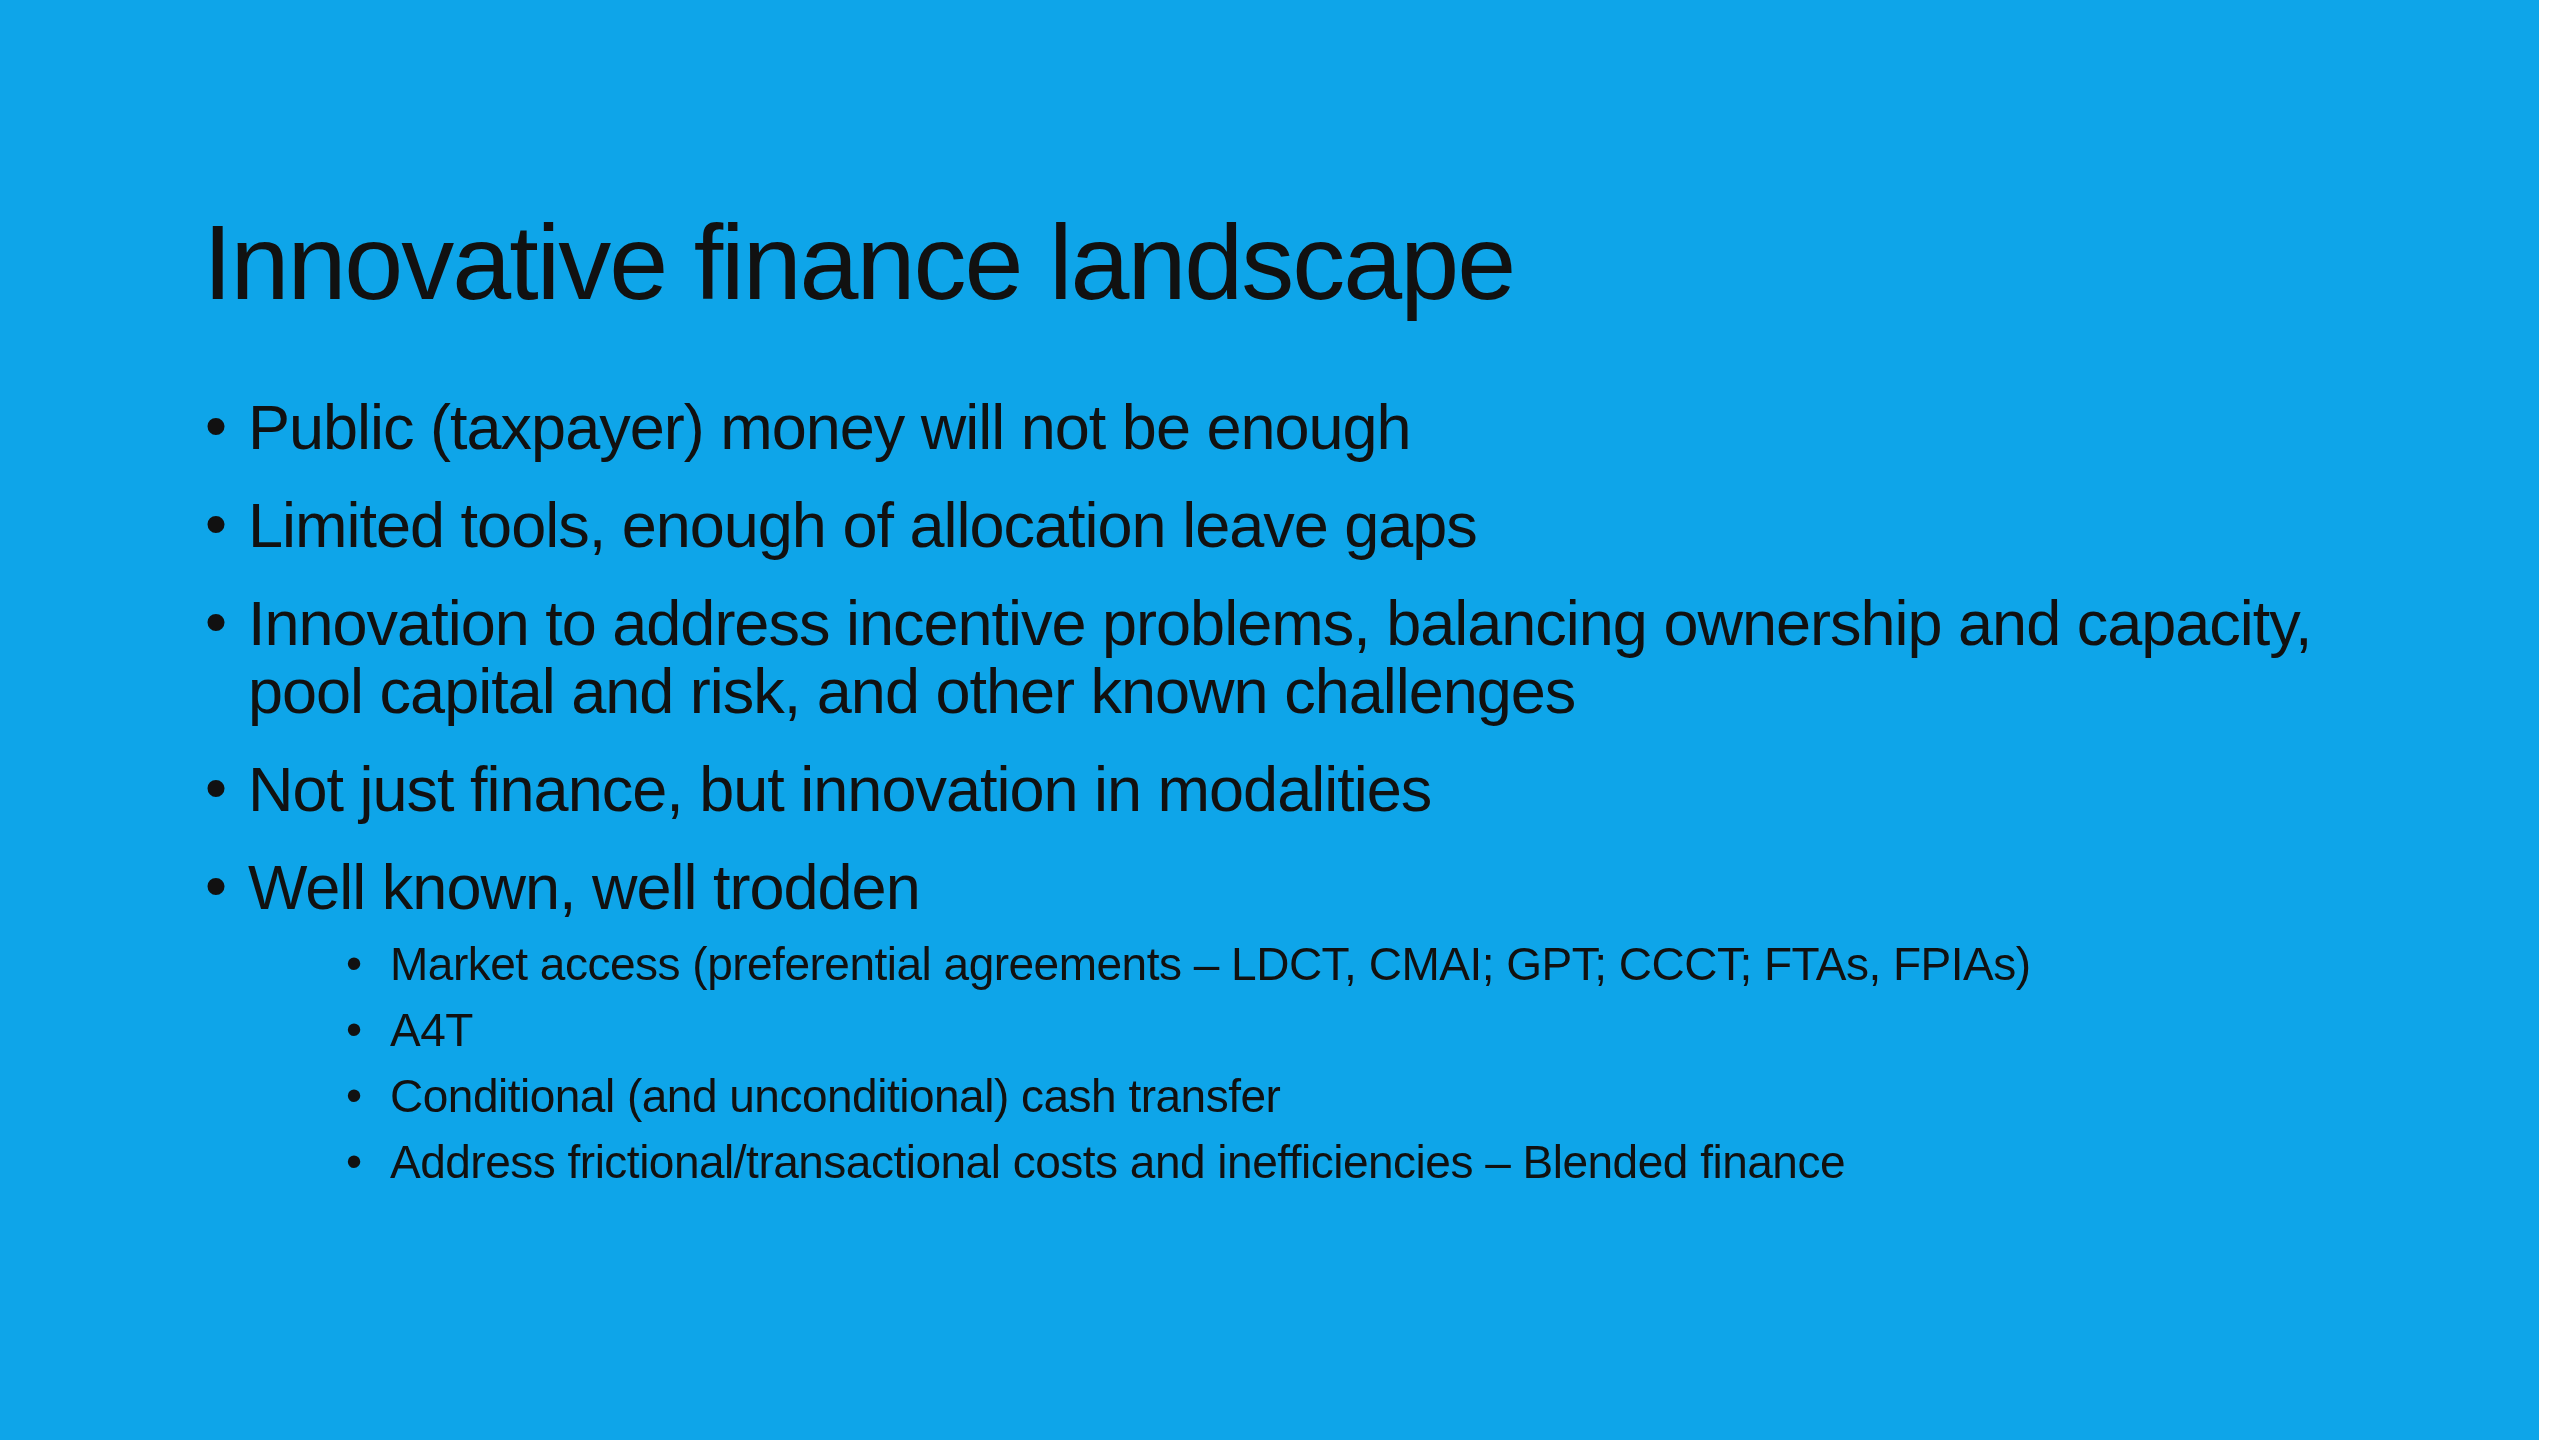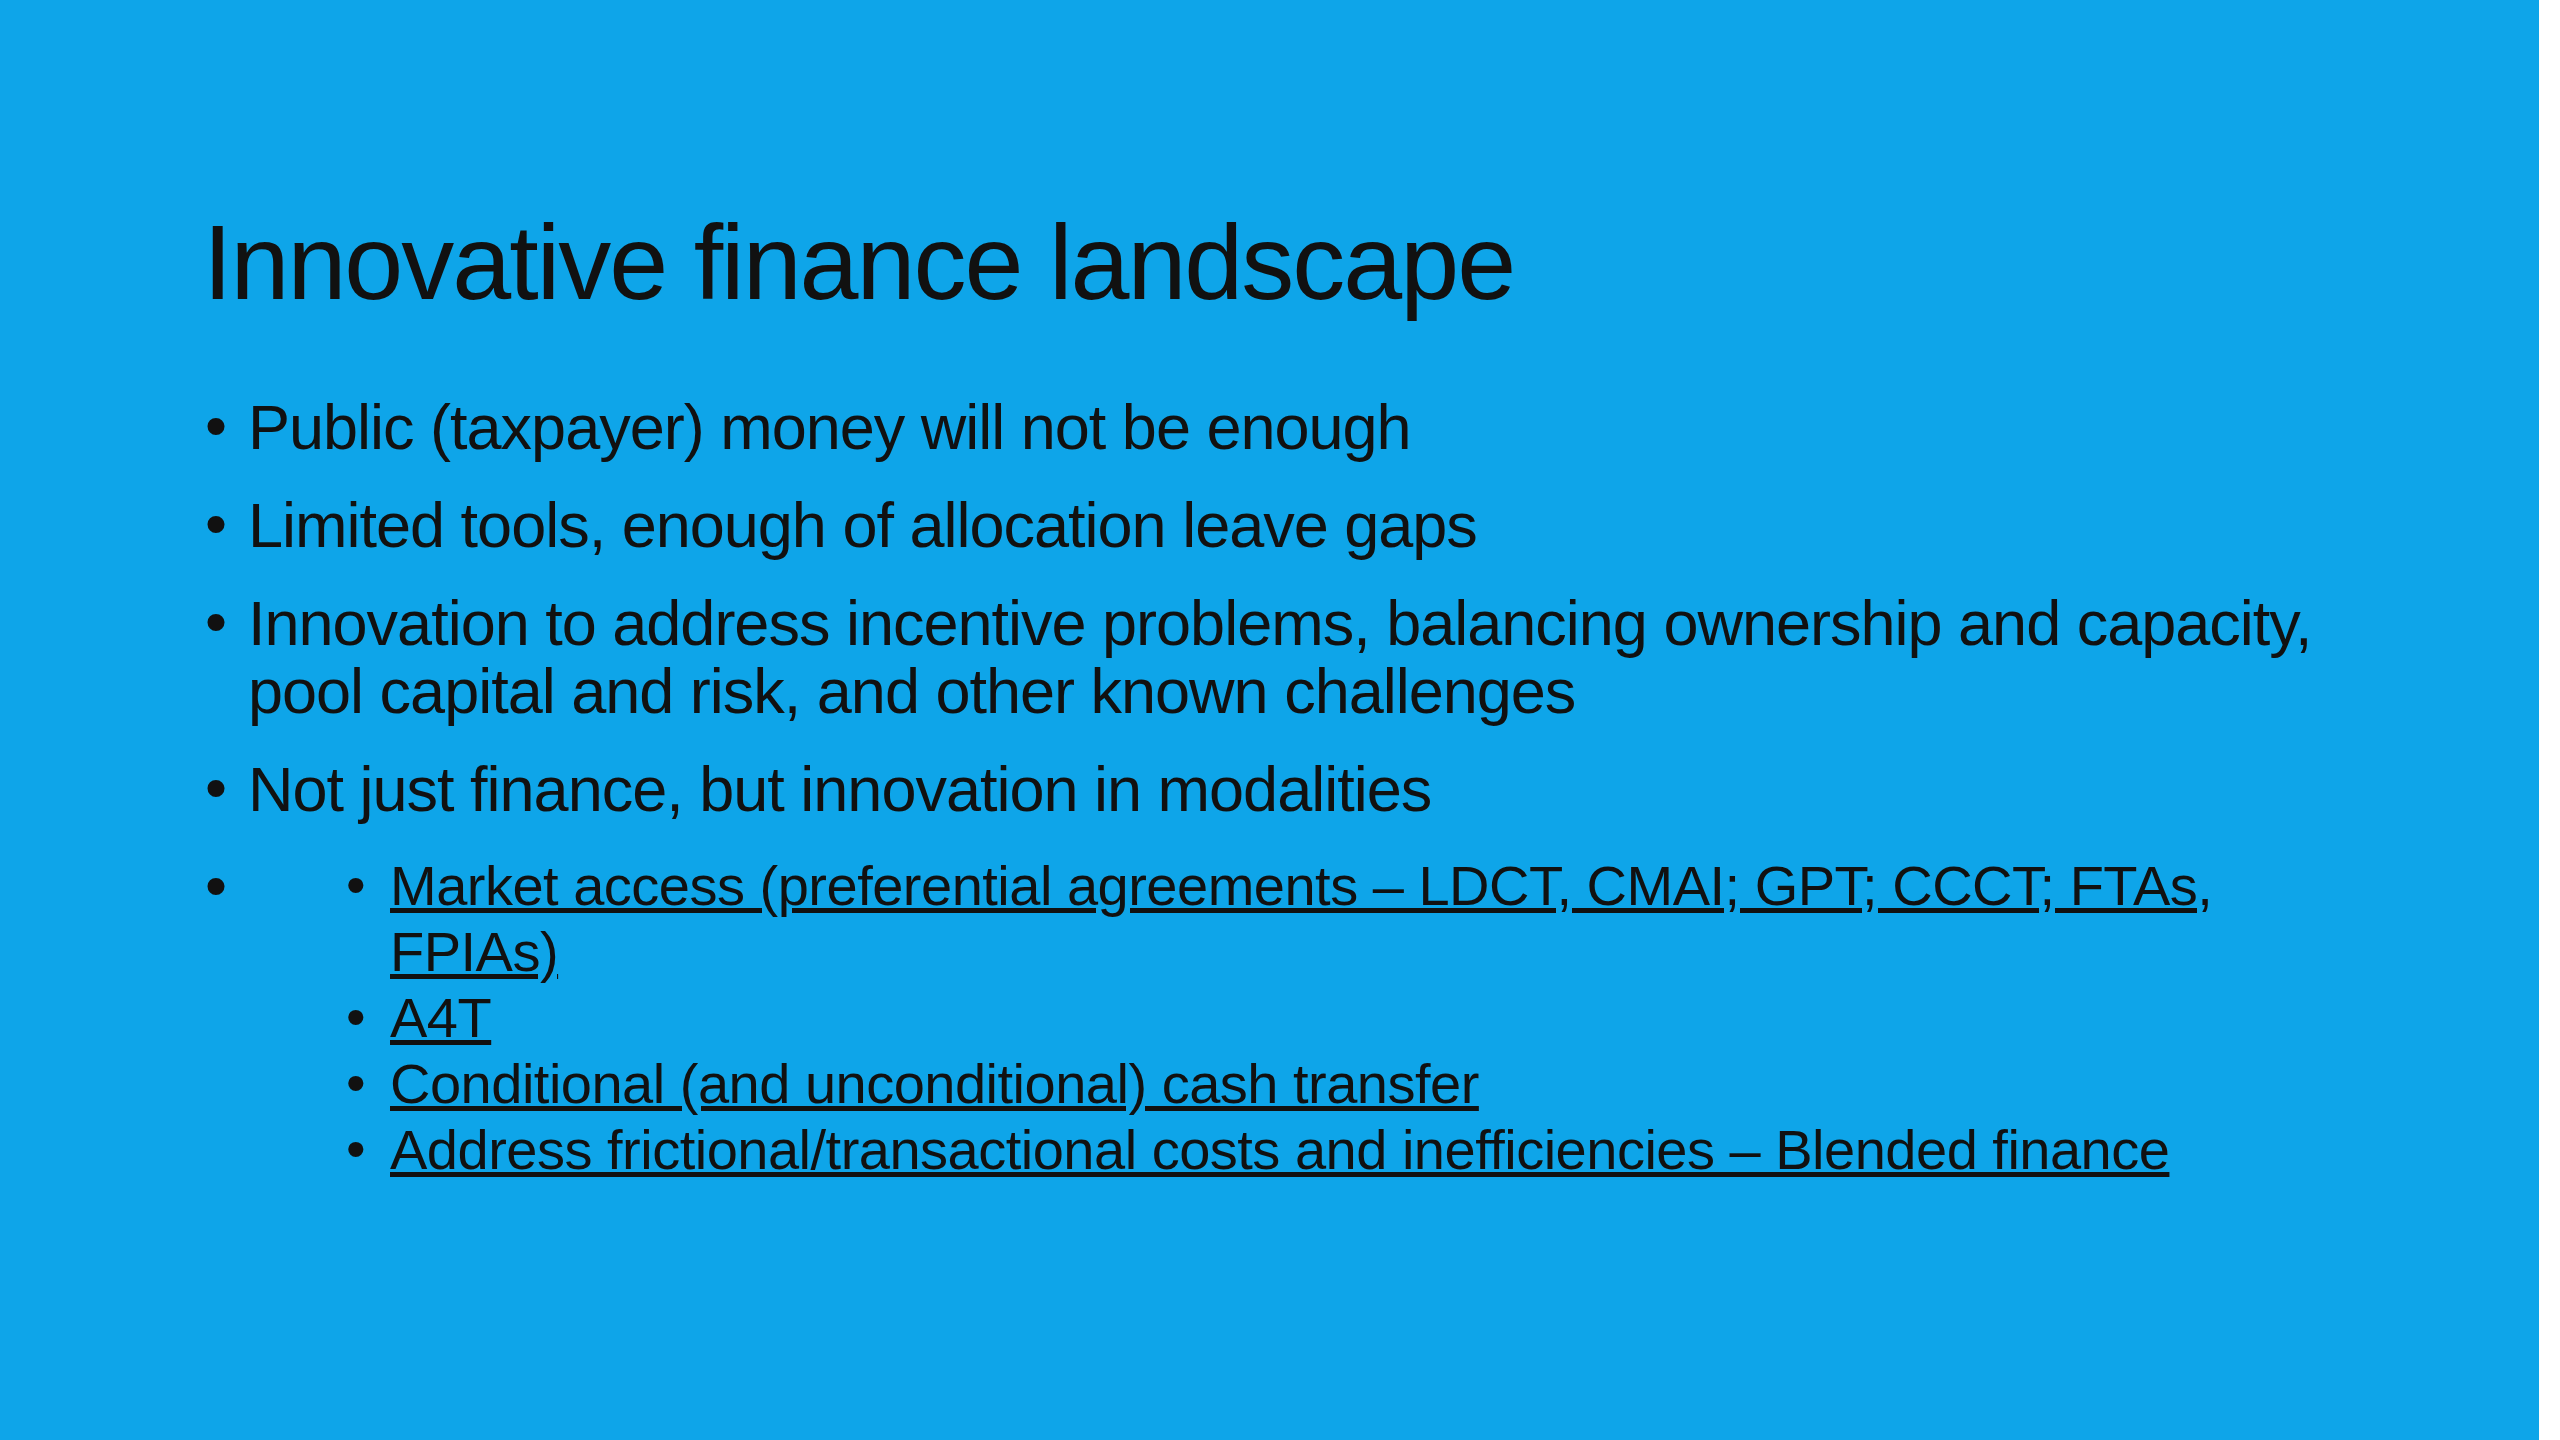--- a/index.html
+++ b/index.html
@@ -54,25 +54,24 @@
     left: 2px;
     top: -2px;
   }
   ul.sub-list {
     margin-top: 10px;
     padding-left: 96px;
   }
   li.sub-item {
     position: relative;
     padding-left: 46px;
-    font-size: 56px;
+    font-size: 46px;
     line-height: 66px;
     letter-spacing: -0.5px;
     margin: 0;
-    text-decoration: underline;
   }
   li.sub-item::before {
     content: "\2022";
     position: absolute;
     left: 2px;
     top: -1px;
   }
 </style>
 </head>
 <body>
@@ -86,20 +85,21 @@
 
       <li class="main-item">Public (taxpayer) money will not be enough</li>
 
       <li class="main-item">Limited tools, enough of allocation leave gaps</li>
 
       <li class="main-item">Innovation to address incentive problems, balancing ownership and capacity, pool capital and risk, and other known challenges</li>
 
       <li class="main-item">Not just finance, but innovation in modalities</li>
 
       <li class="main-item">
+        <span>Well known, well trodden</span>
         <ul class="sub-list">
           <li class="sub-item">Market access (preferential agreements – LDCT, CMAI; GPT; CCCT; FTAs, FPIAs)</li>
           <li class="sub-item">A4T</li>
           <li class="sub-item">Conditional (and unconditional) cash transfer</li>
           <li class="sub-item">Address frictional/transactional costs and inefficiencies – Blended finance</li>
         </ul>
       </li>
 
     </ul>
   </div>

